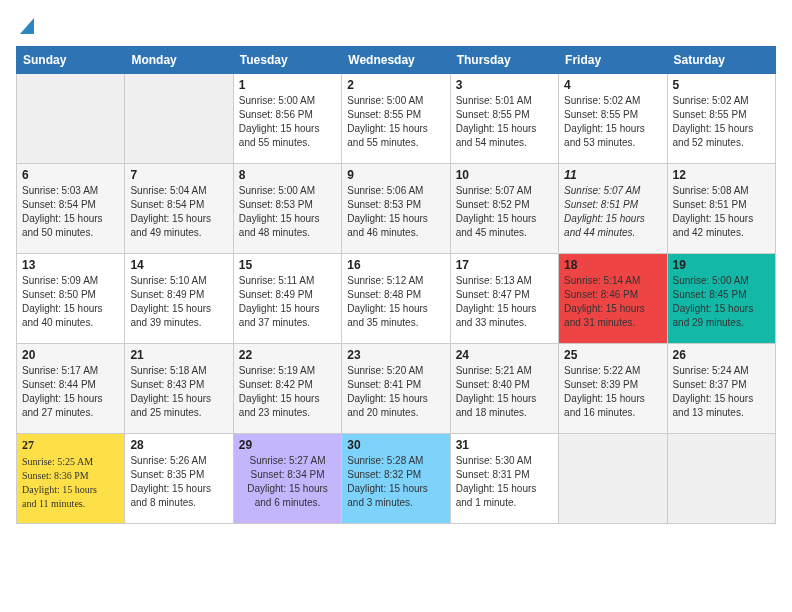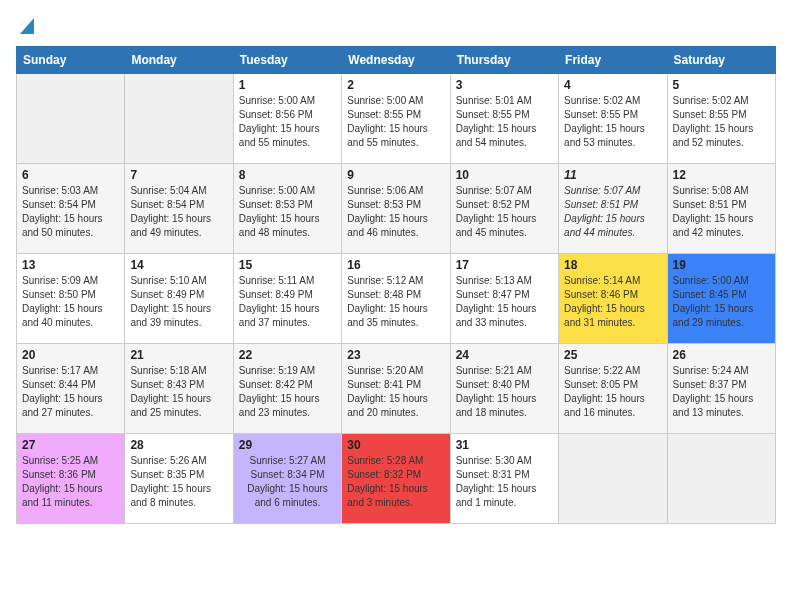--- a/index.html
+++ b/index.html
@@ -237,28 +237,28 @@
 Daylight: 15 hours
 and 35 minutes.</div>
         </td>
         <td style="background-color: rgb(255, 255, 255);">
           <div class="day-number">17</div>
           <div class="day-info" style="white-space: pre-line;">Sunrise: 5:13 AM
 Sunset: 8:47 PM
 Daylight: 15 hours
 and 33 minutes.</div>
         </td>
-        <td style="background-color: #fde047;">
+        <td style="background-color: #ef4444;">
           <div class="day-number">18</div>
           <div class="day-info" style="white-space: pre-line;">Sunrise: 5:14 AM
 Sunset: 8:46 PM
 Daylight: 15 hours
 and 31 minutes.</div>
         </td>
-        <td style="background-color: #3b82f6;">
+        <td style="background-color: #14b8a6;">
           <div class="day-number">19</div>
           <div class="day-info" style="white-space: pre-line;">Sunrise: 5:00 AM
 Sunset: 8:45 PM
 Daylight: 15 hours
 and 29 minutes.</div>
         </td>
       </tr>
       <tr>
         <td style="background-color: rgb(245, 245, 245);">
           <div class="day-number">20</div>
@@ -291,55 +291,55 @@
         <td style="background-color: rgb(245, 245, 245);">
           <div class="day-number">24</div>
           <div class="day-info" style="white-space: pre-line;">Sunrise: 5:21 AM
 Sunset: 8:40 PM
 Daylight: 15 hours
 and 18 minutes.</div>
         </td>
         <td style="background-color: rgb(245, 245, 245);">
           <div class="day-number">25</div>
           <div class="day-info" style="white-space: pre-line;">Sunrise: 5:22 AM
-Sunset: 8:05 PM
+Sunset: 8:39 PM
 Daylight: 15 hours
 and 16 minutes.</div>
         </td>
         <td style="background-color: rgb(245, 245, 245);">
           <div class="day-number">26</div>
           <div class="day-info" style="white-space: pre-line;">Sunrise: 5:24 AM
 Sunset: 8:37 PM
 Daylight: 15 hours
 and 13 minutes.</div>
         </td>
       </tr>
       <tr>
-        <td style="background-color: #f0abfc;">
+        <td style="background-color: #fde047; font-family: Liberation Serif, serif;">
           <div class="day-number">27</div>
           <div class="day-info" style="white-space: pre-line;">Sunrise: 5:25 AM
 Sunset: 8:36 PM
 Daylight: 15 hours
 and 11 minutes.</div>
         </td>
         <td style="background-color: rgb(255, 255, 255);">
           <div class="day-number">28</div>
           <div class="day-info" style="white-space: pre-line;">Sunrise: 5:26 AM
 Sunset: 8:35 PM
 Daylight: 15 hours
 and 8 minutes.</div>
         </td>
         <td style="background-color: #c4b5fd;">
           <div class="day-number">29</div>
           <div class="day-info" style="white-space: pre-line; text-align: center;">Sunrise: 5:27 AM
 Sunset: 8:34 PM
 Daylight: 15 hours
 and 6 minutes.</div>
         </td>
-        <td style="background-color: #ef4444;">
+        <td style="background-color: #7dd3fc;">
           <div class="day-number">30</div>
           <div class="day-info" style="white-space: pre-line;">Sunrise: 5:28 AM
 Sunset: 8:32 PM
 Daylight: 15 hours
 and 3 minutes.</div>
         </td>
         <td style="background-color: rgb(255, 255, 255);">
           <div class="day-number">31</div>
           <div class="day-info" style="white-space: pre-line;">Sunrise: 5:30 AM
 Sunset: 8:31 PM

